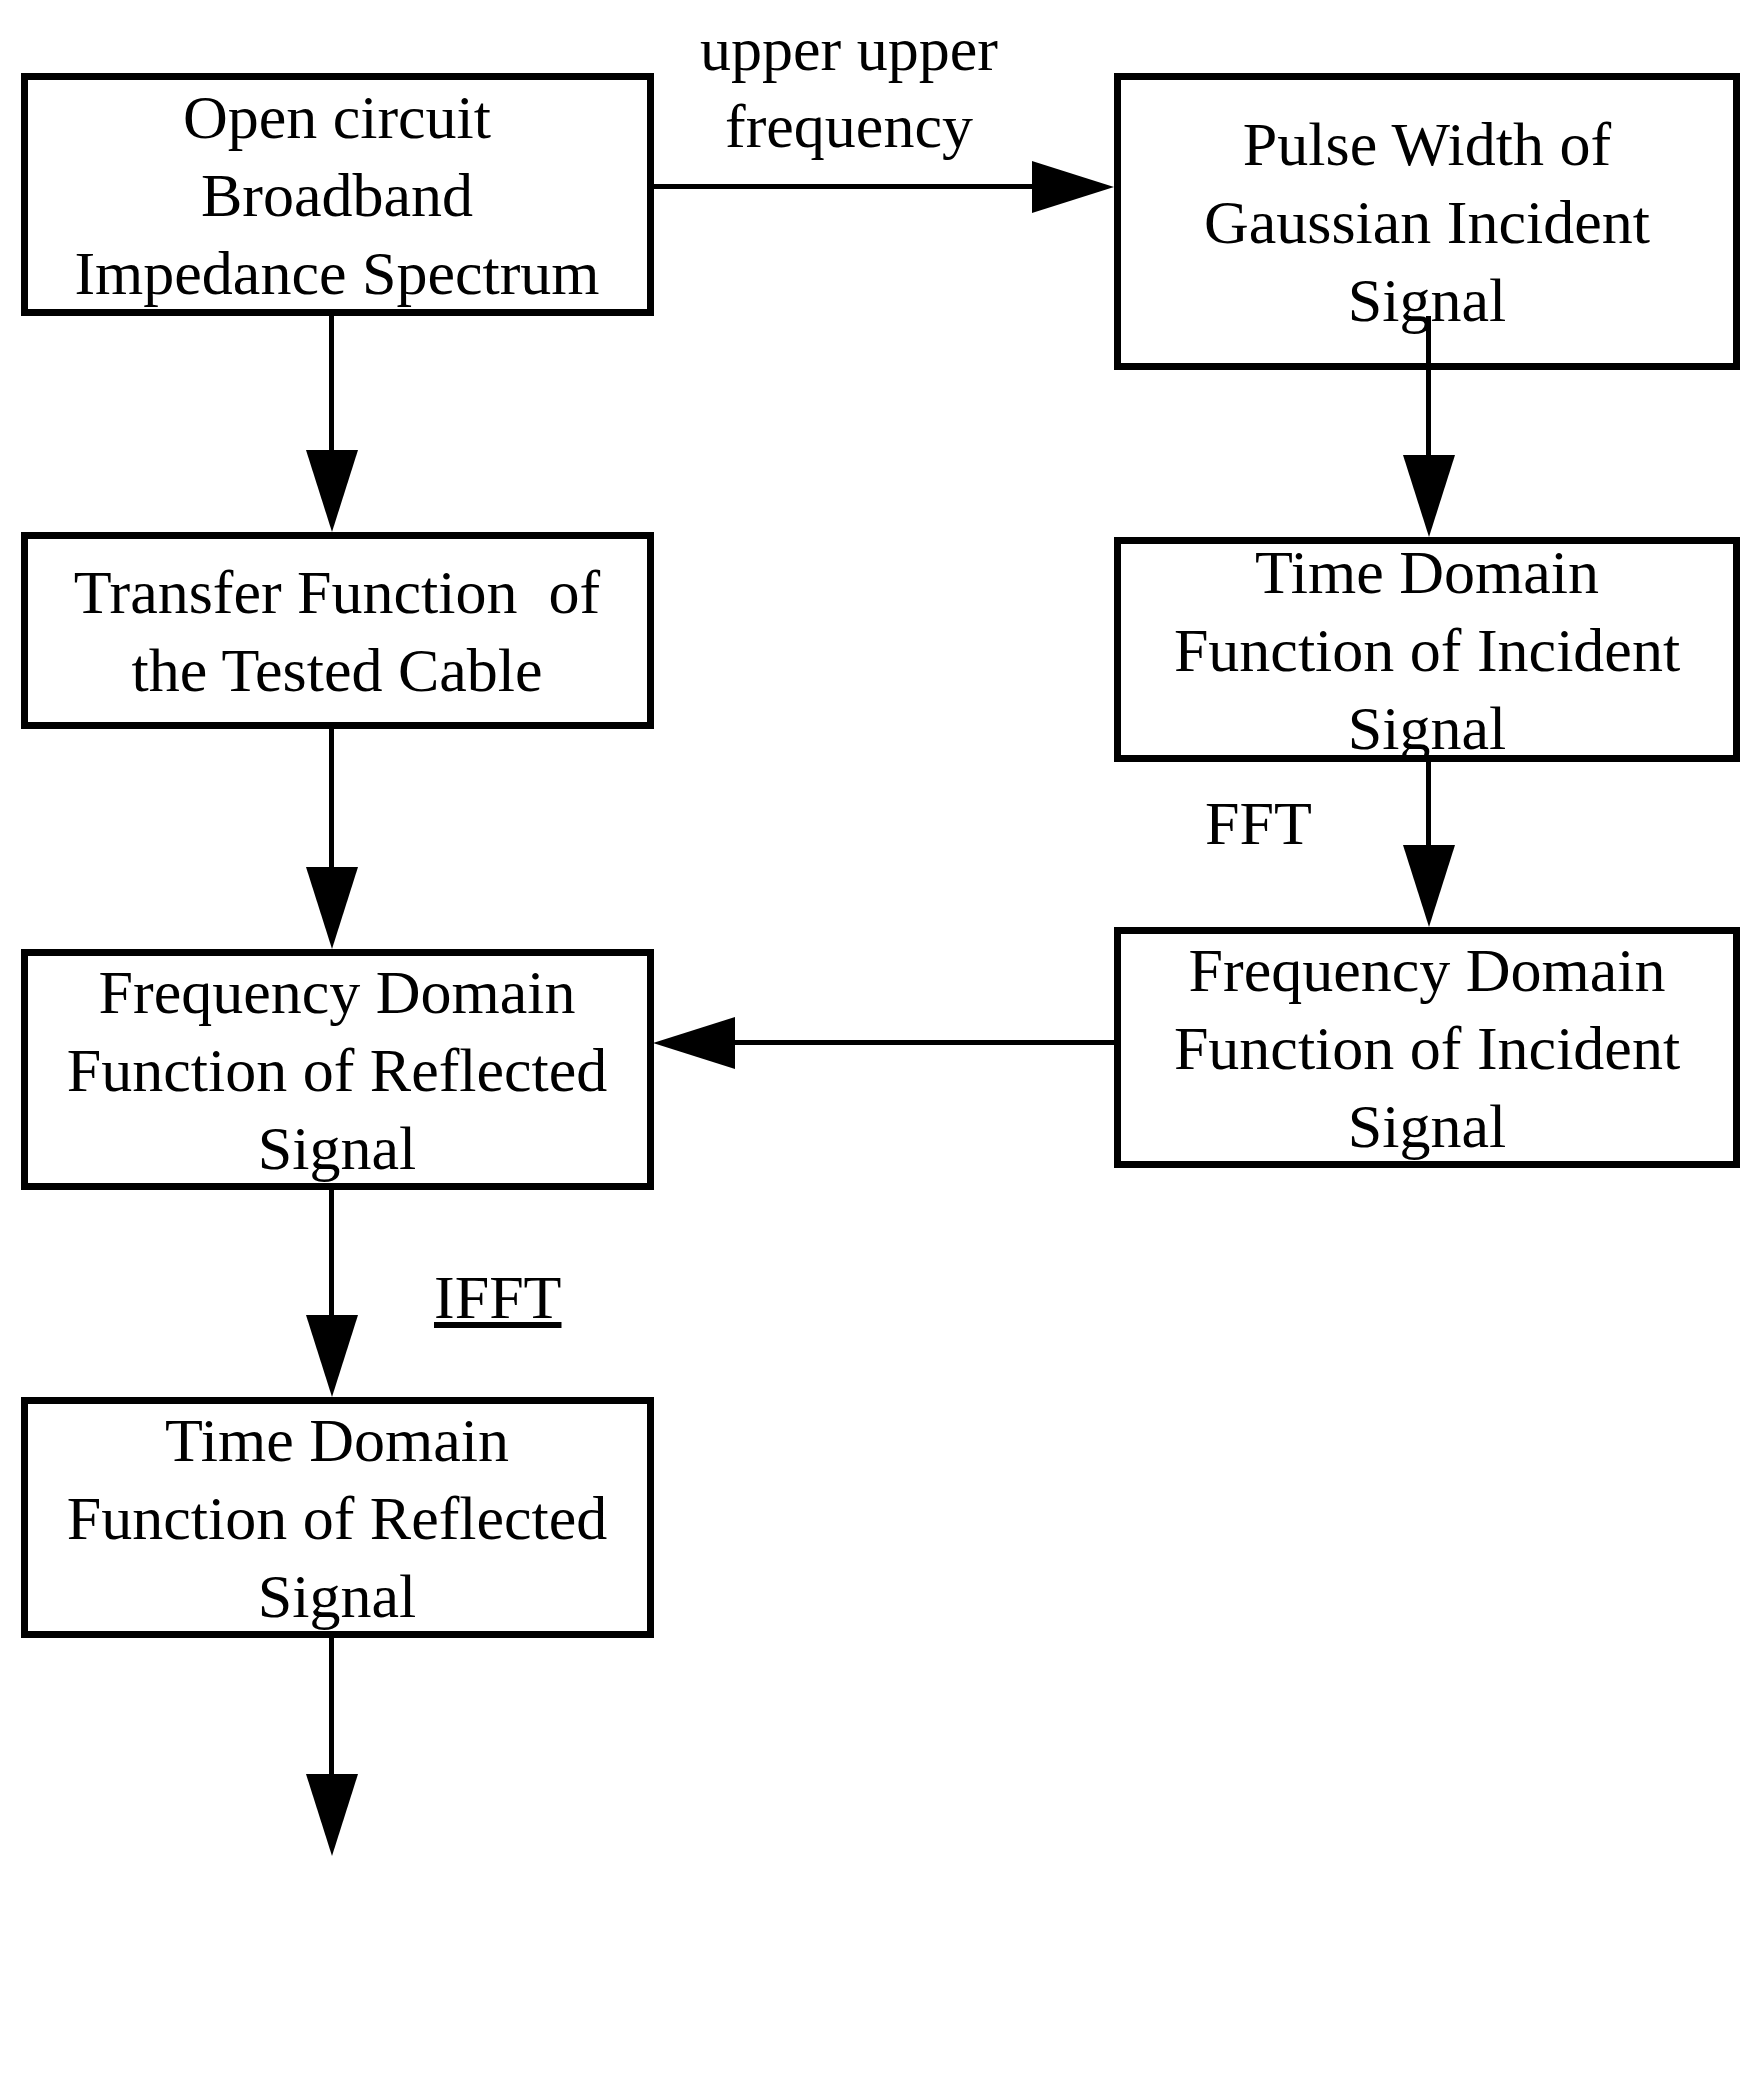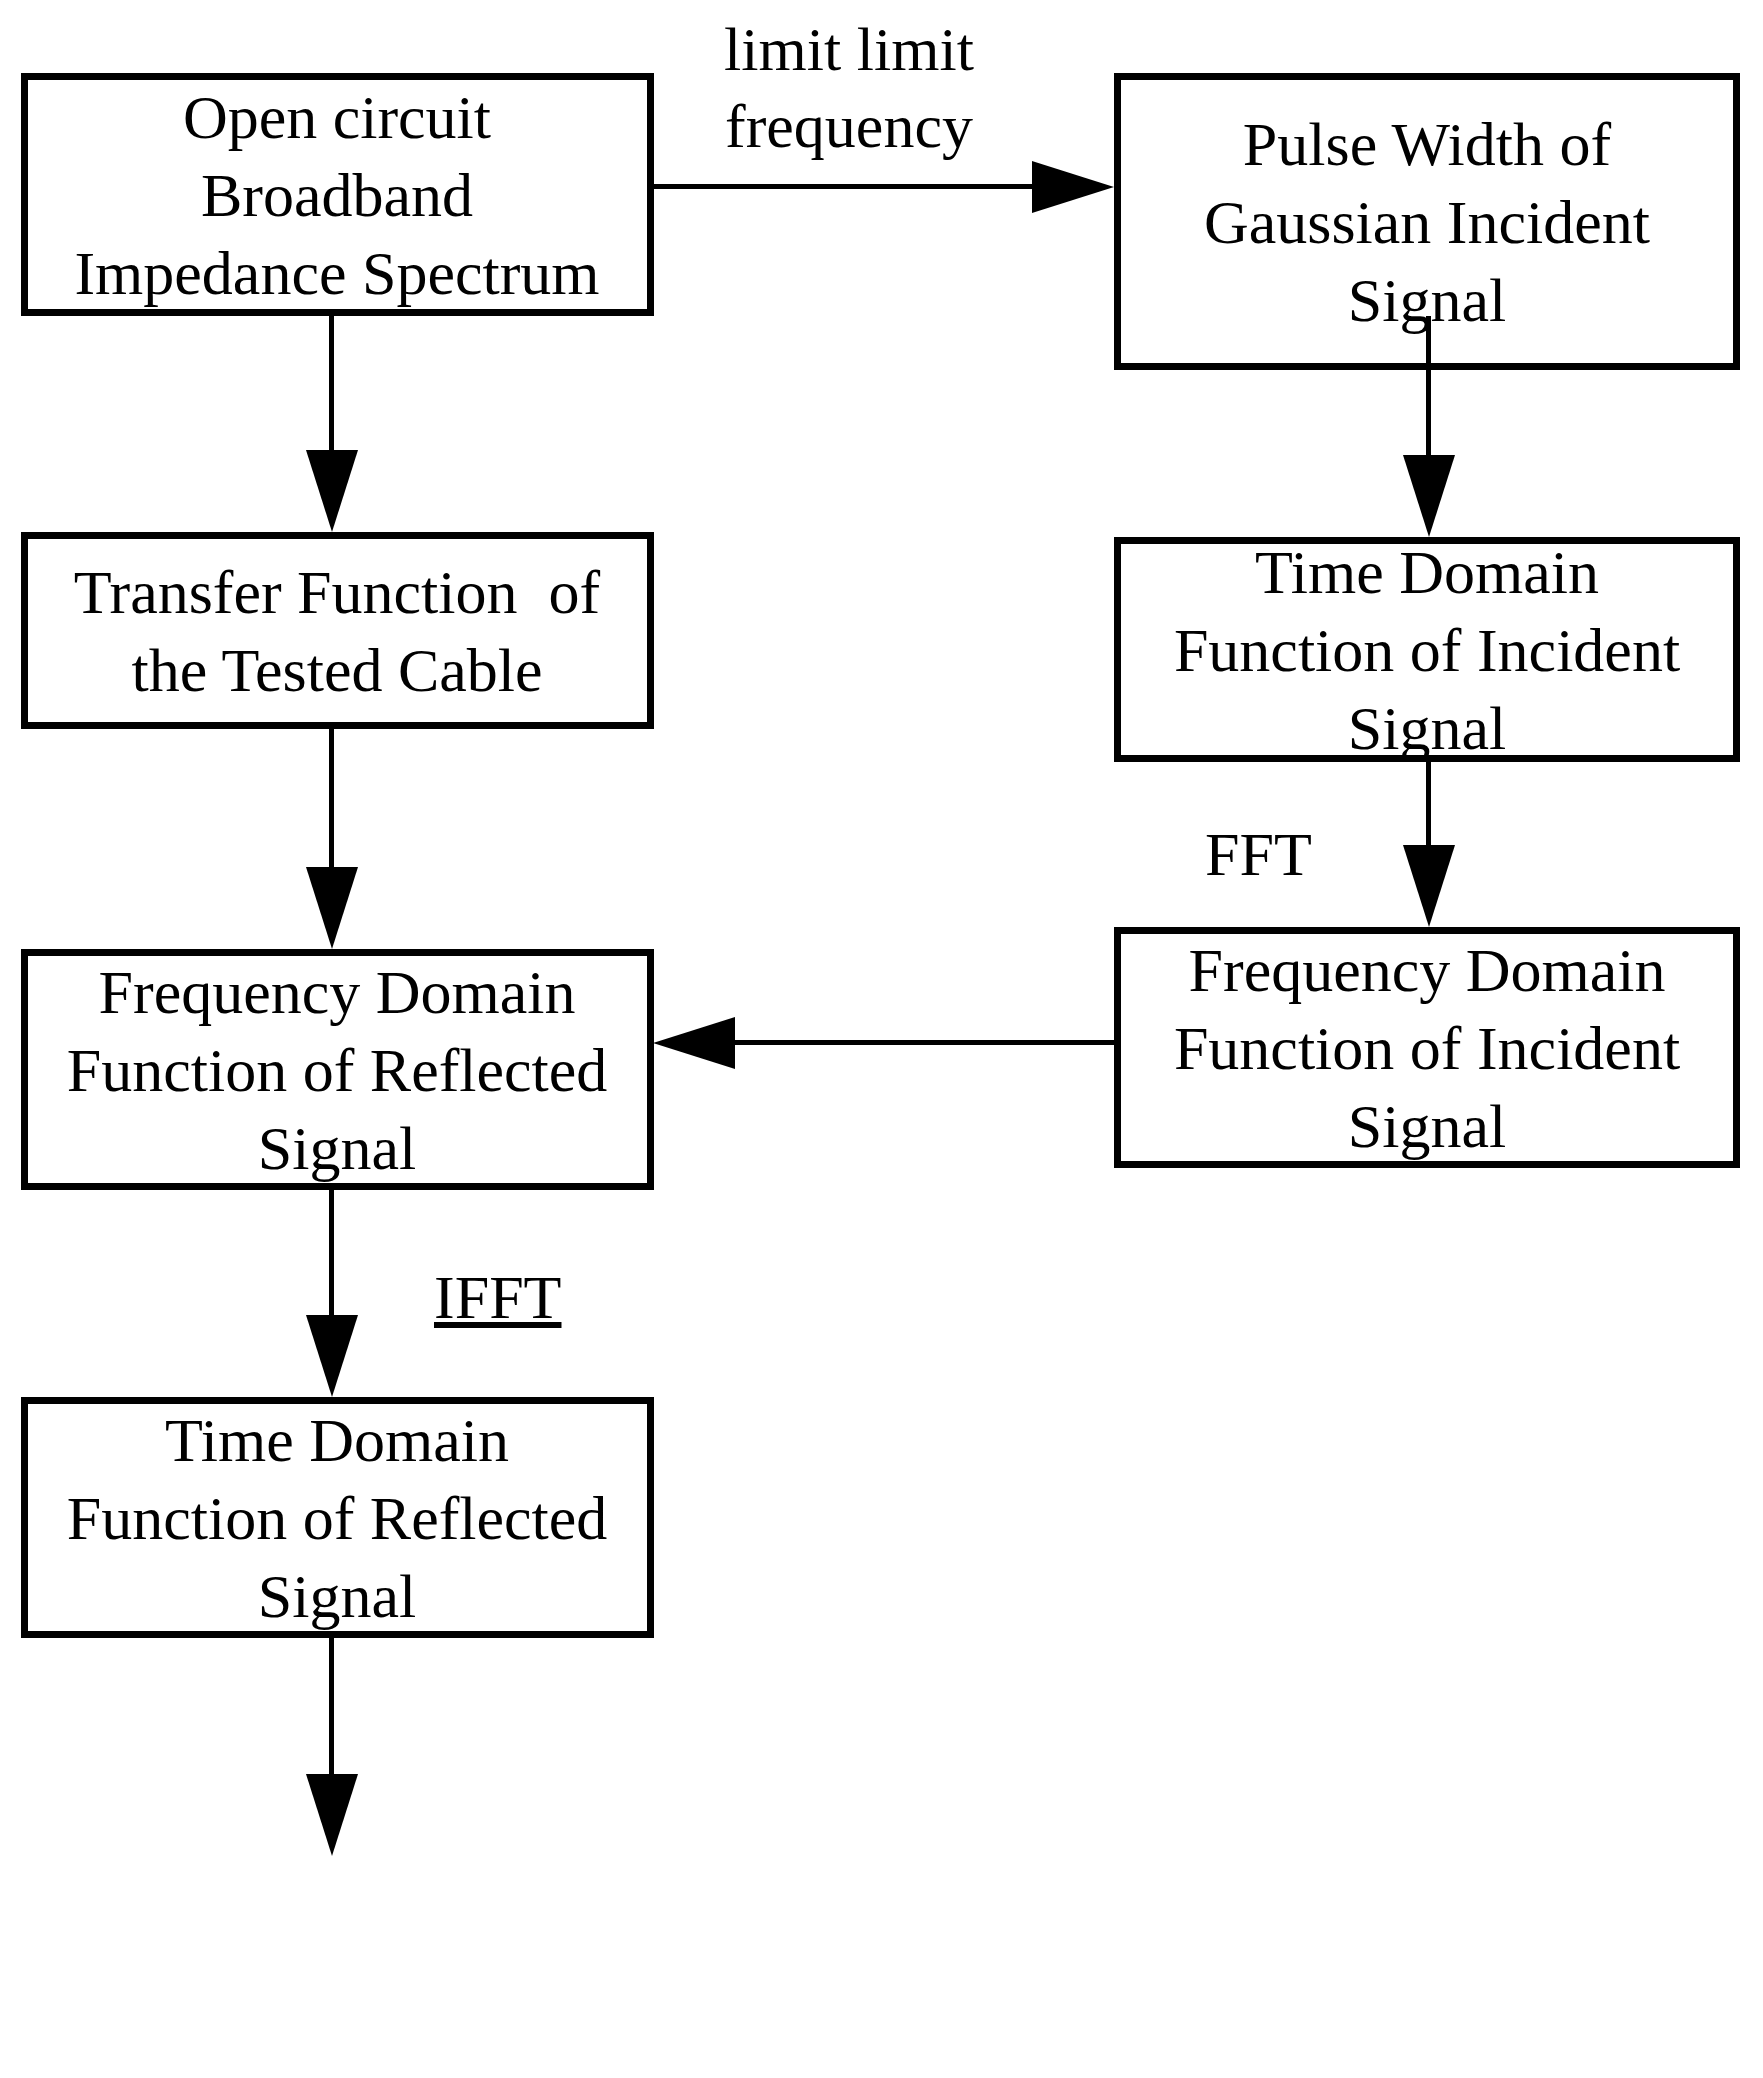--- a/index.html
+++ b/index.html
@@ -118,21 +118,21 @@
 
   <div class="vline" style="left:329px; top:1638px; height:141px;"></div>
   <div class="head-down" style="left:306px; top:1774px;"></div>
 
   <div class="vline" style="left:1426px; top:316px; height:143px;"></div>
   <div class="head-down" style="left:1403px; top:455px;"></div>
 
   <div class="vline" style="left:1426px; top:762px; height:86px;"></div>
   <div class="head-down" style="left:1403px; top:845px;"></div>
 
-  <div class="edge-label" style="left:626px; top:10.7px; width:446px;">limit limit
+  <div class="edge-label" style="left:626px; top:10.7px; width:446px;">upper upper
 frequency</div>
 
-  <div class="edge-label" style="left:1205px; top:816px;">FFT</div>
+  <div class="edge-label" style="left:1205px; top:785px;">FFT</div>
 
   <div class="edge-label" style="left:434px; top:1259px;text-decoration:underline;">IFFT</div>
 
 </div>
 
 
 </body></html>

